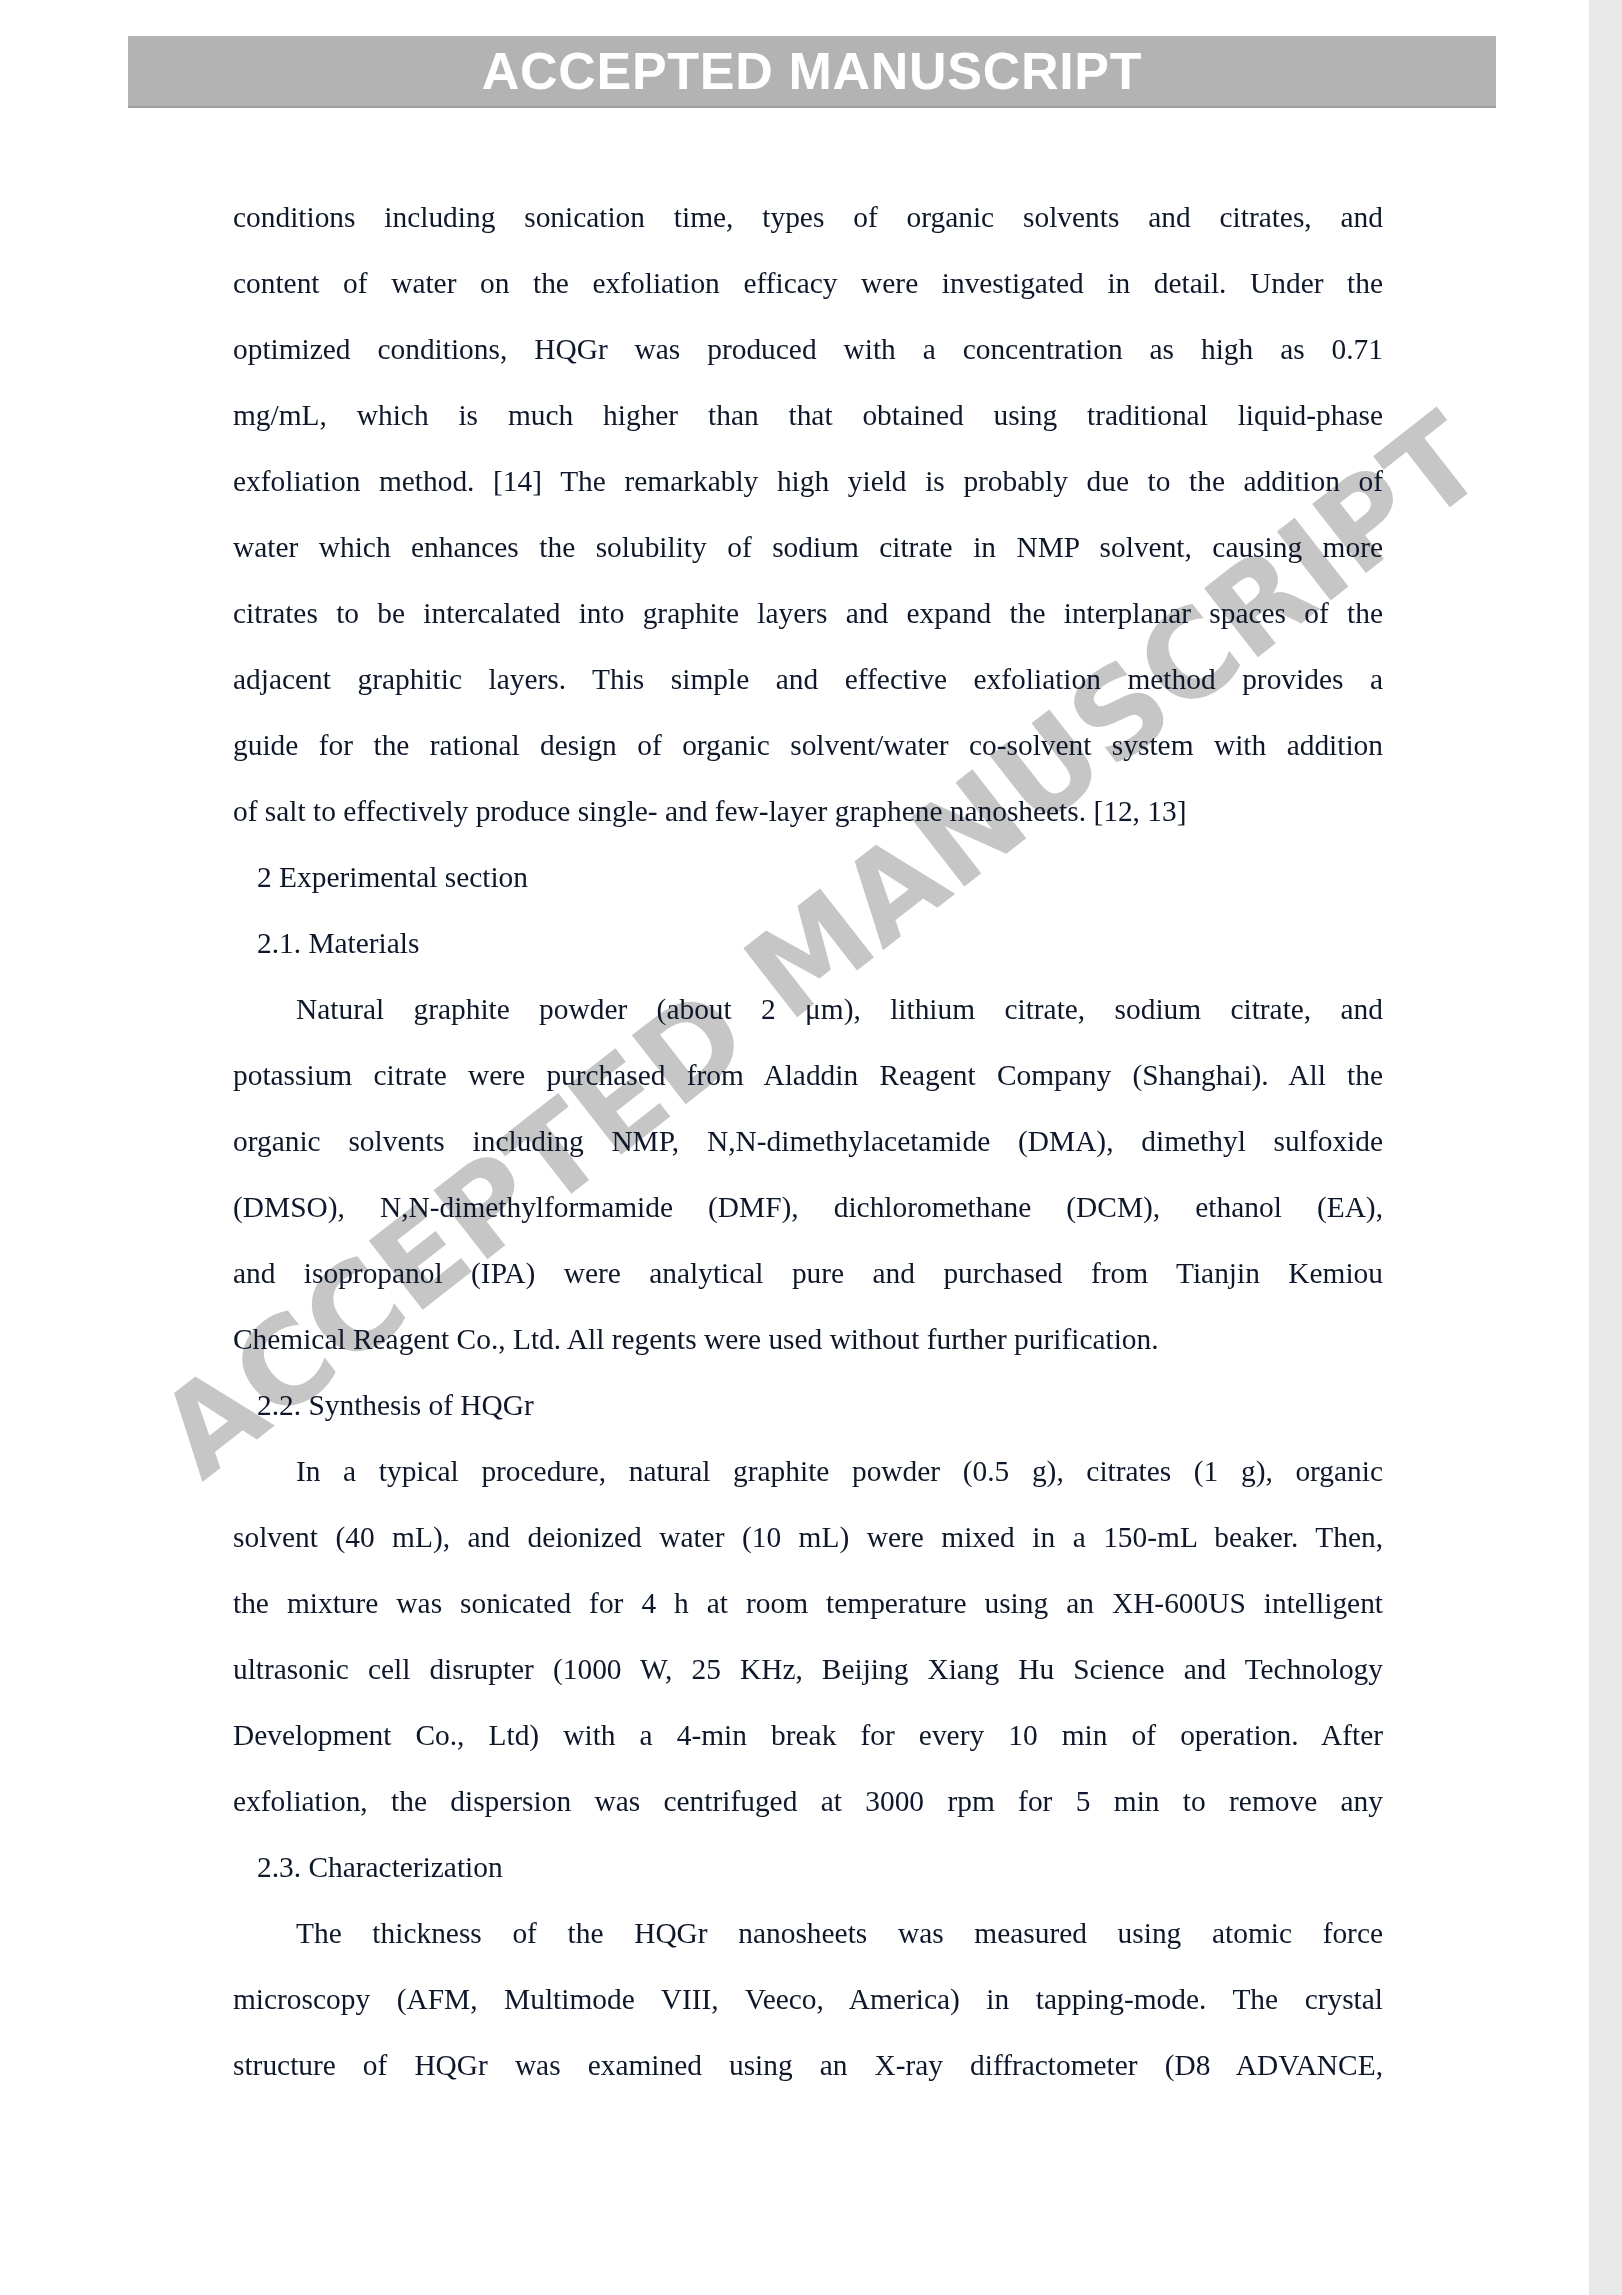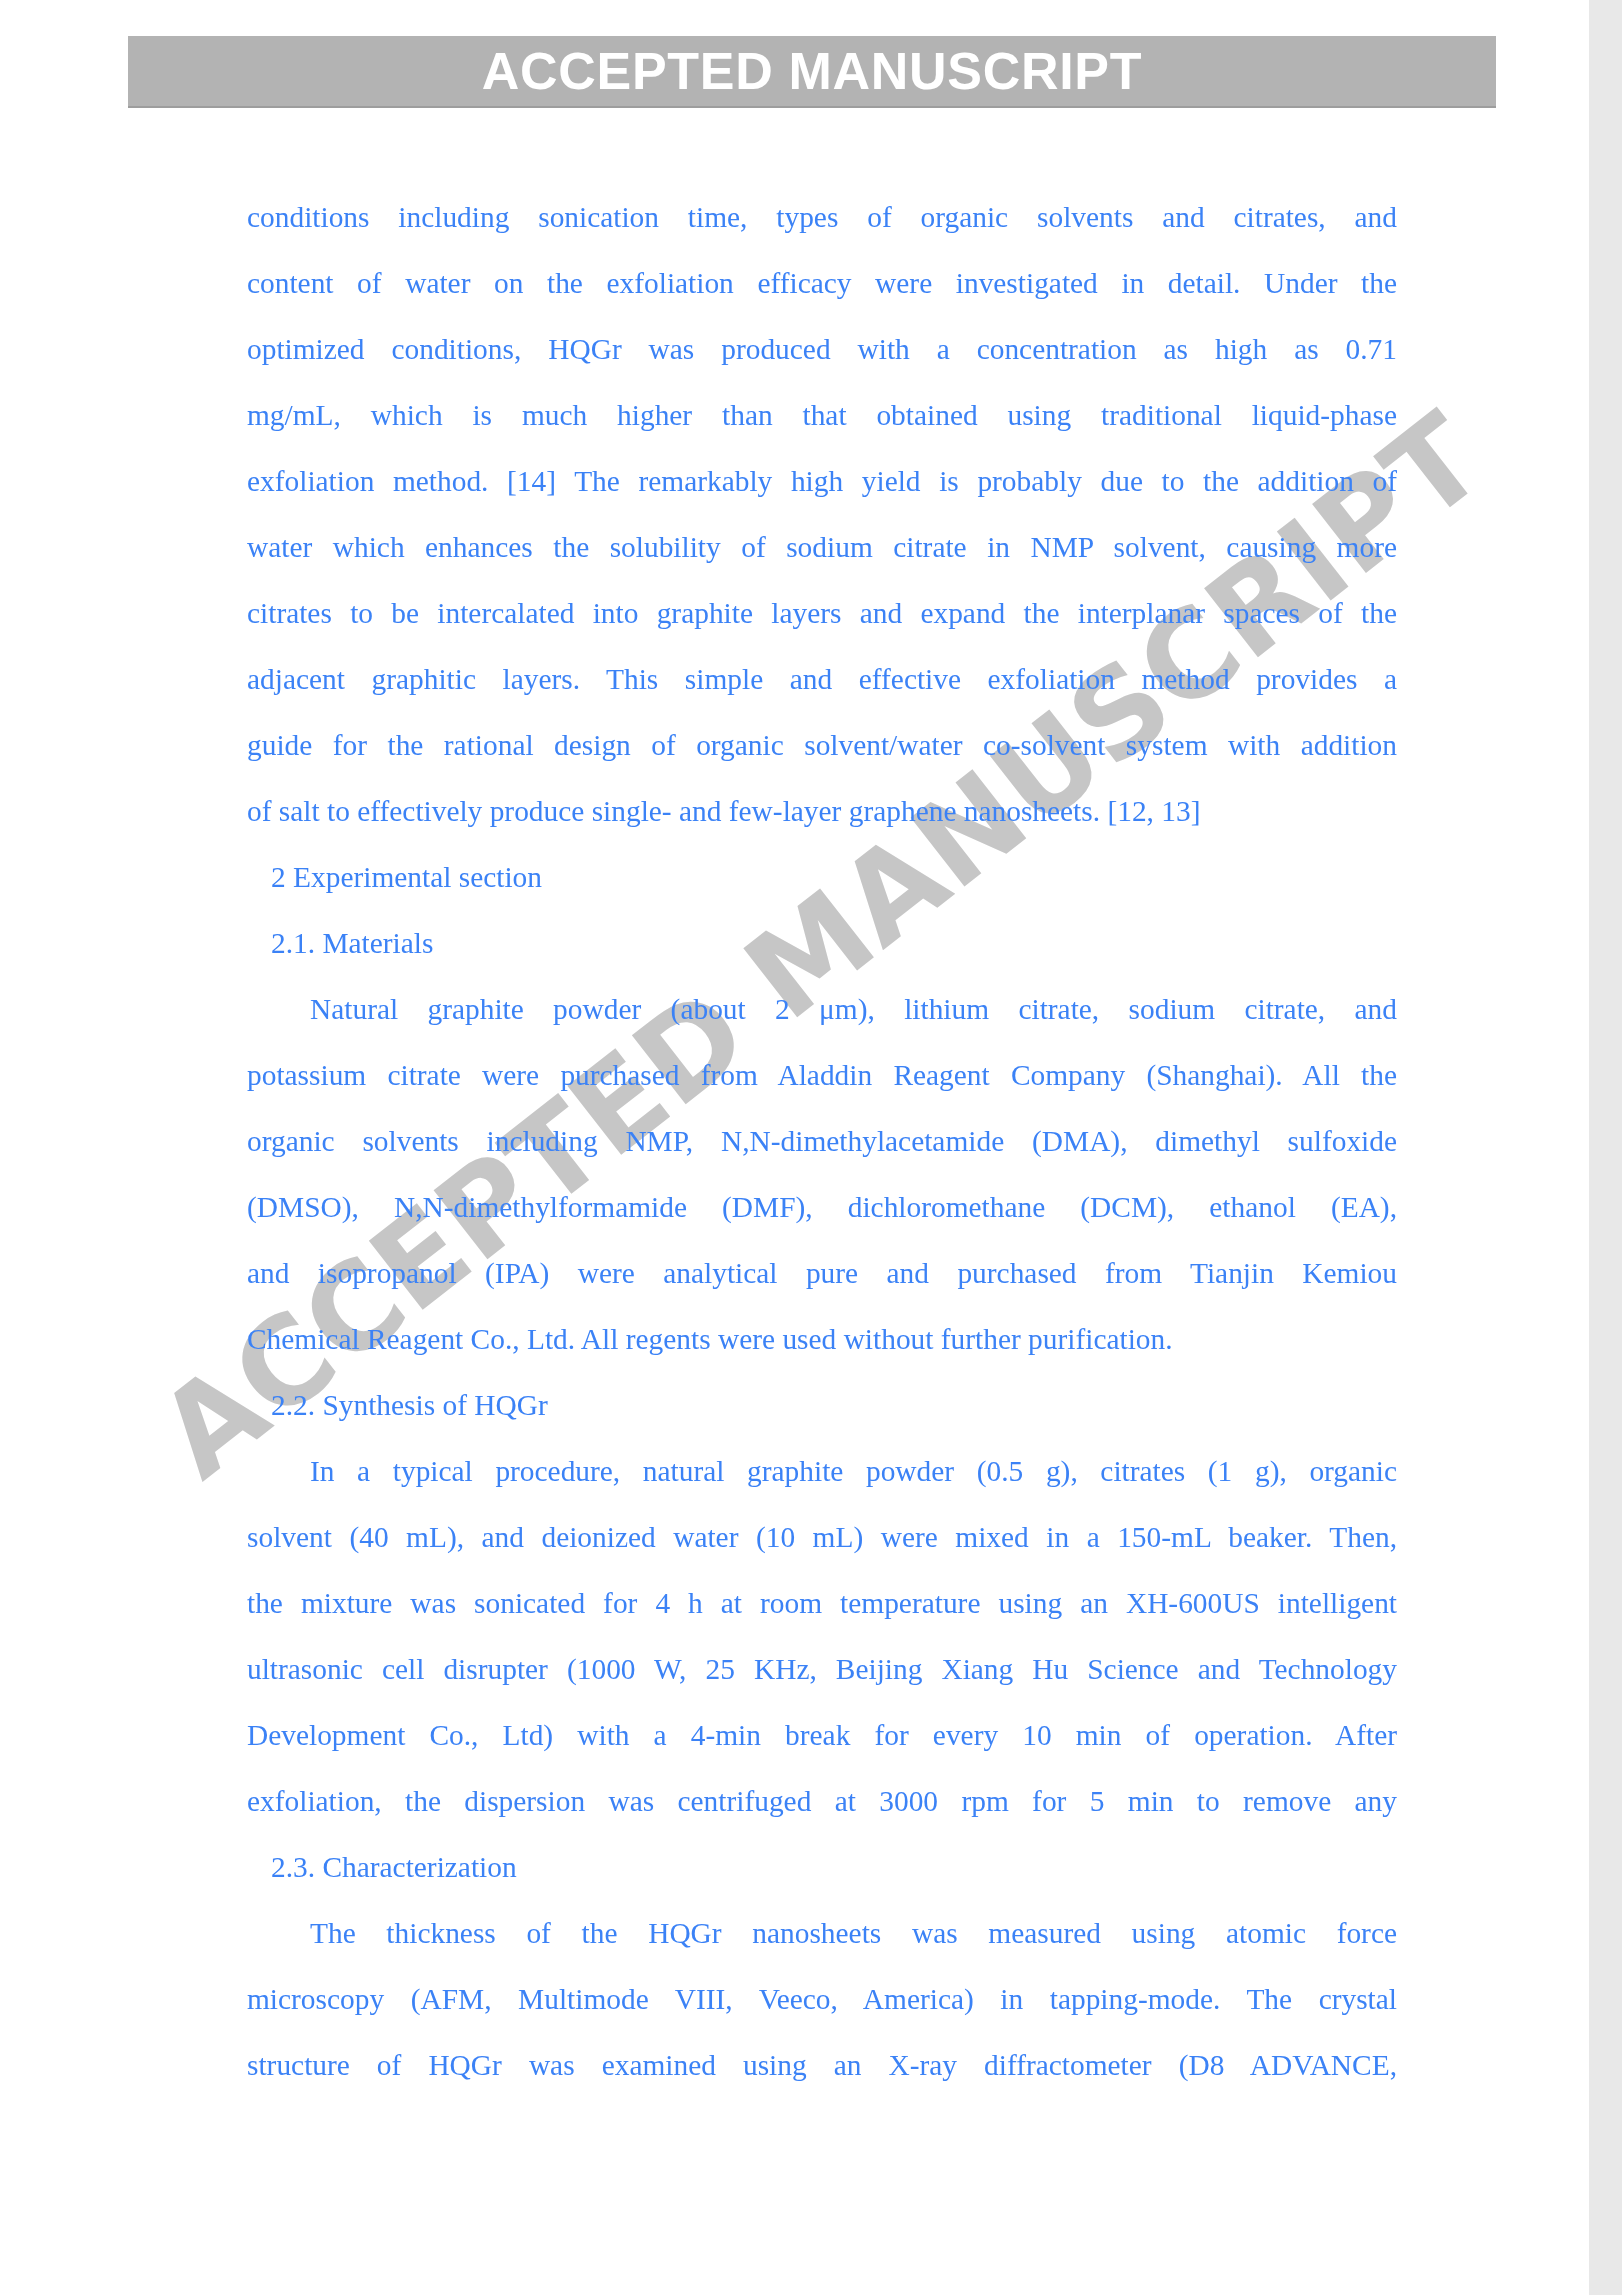--- a/index.html
+++ b/index.html
@@ -38,26 +38,26 @@
     font-family: "DejaVu Sans", "Liberation Sans", sans-serif;
     font-weight: bold;
     font-size: 120px;
     letter-spacing: 0px;
     white-space: nowrap;
     z-index: 1;
     user-select: none;
   }
   .content {
     position: absolute;
-    left: 247px;
+    left: 233px;
     top: 184px;
     width: 1150px;
     z-index: 2;
     font-size: 29.4px;
-    color: #3b82f6;
+    color: #0f172a;
   }
   .line {
     height: 66px;
     line-height: 66px;
     text-align: justify;
     text-align-last: justify;
     overflow: hidden;
     white-space: normal;
   }
   .line.last, .line.heading {

